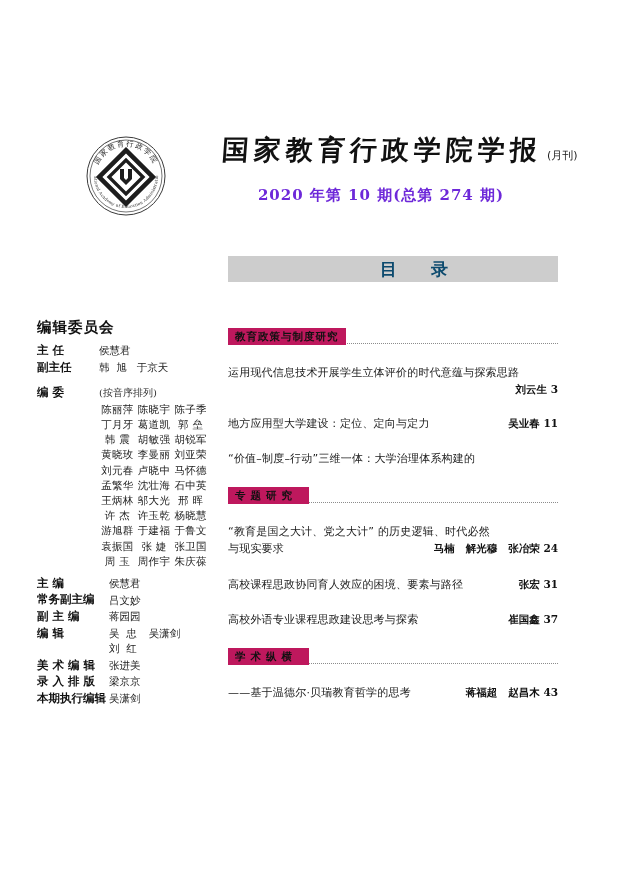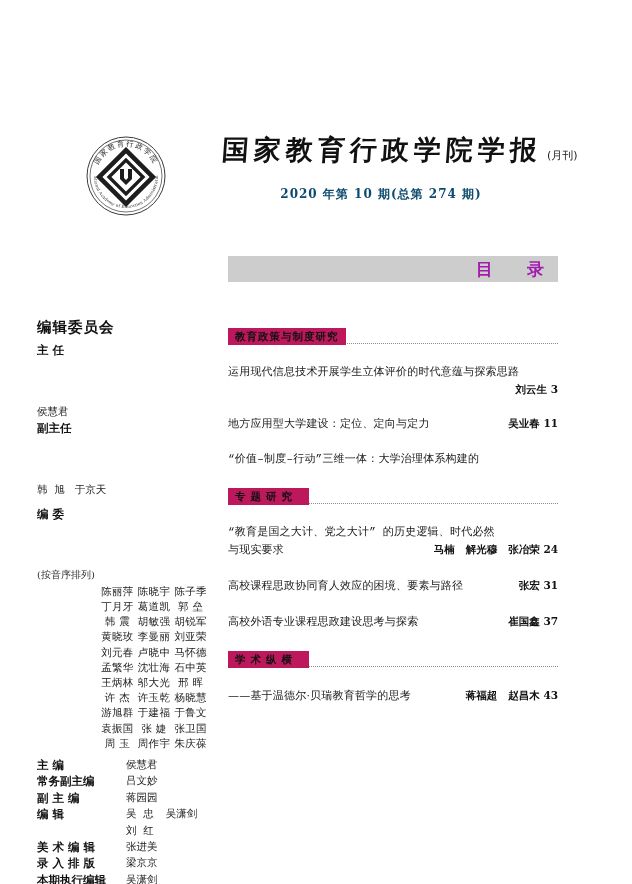--- a/index.html
+++ b/index.html
@@ -65,47 +65,47 @@
     display: inline-block;
     vertical-align: baseline;
     margin-left: 5px;
     letter-spacing: 0px;
   }
 
   .issue-line {
     margin-top: 18px;
     text-align: center;
     font-family: "DejaVu Serif", "Liberation Serif", serif;
-    font-size: 12px;
+    font-size: 15px;
     font-weight: 700;
     letter-spacing: 1px;
-    color: #0c4a6e;
+    color: #6d28d9;
     padding-right: 48px;
   }
 
   
   .toc-bar {
     position: absolute;
     left: 228px;
     top: 256px;
     width: 330px;
     height: 26px;
     background: #cdcdcd;
   }
   .toc-bar-label {
     position: absolute;
     left: 0; right: 0; top: 0; bottom: 0;
-    text-align: right;
+    text-align: center;
     line-height: 26px;
     font-family: "DejaVu Serif", "Liberation Serif", serif;
     font-size: 17px;
     font-weight: 700;
     letter-spacing: 14px;
     text-indent: 14px;
-    color: #a21caf;
+    color: #0c4a6e;
     padding-left: 42px;
   }
 
   
   .board {
     position: absolute;
     left: 37px;
     top: 320px;
     width: 172px;
     font-size: 10.5px;
@@ -119,21 +119,20 @@
     font-size: 14.5px;
     letter-spacing: 1px;
     margin-bottom: 9px;
     color: #111;
   }
 
   .board-row {
     display: flex;
     align-items: baseline;
     margin-bottom: 5px;
-    flex-direction: column;
   }
   .board-label {
     flex: 0 0 62px;
     font-weight: 700;
     font-size: 11.5px;
     display: flex;
     justify-content: space-between;
     color: #111;
     letter-spacing: 0px;
   }
@@ -168,23 +167,22 @@
   }
   .names-row span {
     display: inline-block;
     width: 37px;
     text-align: center;
   }
 
   .staff { margin-top: 10px; }
   .staff-row {
     display: flex;
-    align-items: flex-start;
+    align-items: flex-end;
     margin-bottom: 4.5px;
-    gap: 17px;
   }
   .staff-label {
     flex: 0 0 72px;
     font-weight: 700;
     font-size: 11.5px;
     display: flex;
     justify-content: space-between;
     color: #111;
   }
   .staff-value {
@@ -242,21 +240,20 @@
     color: #1a1a1a;
     line-height: 1.55;
   }
   .entry-line {
     display: flex;
     justify-content: space-between;
     align-items: baseline;
   }
   .entry-title {
     letter-spacing: 0.2px;
-    font-family: Liberation Mono, monospace;
   }
   .entry-credit {
     font-family: "DejaVu Serif", "Liberation Serif", serif;
     font-size: 10.5px;
     font-weight: 700;
     white-space: pre;
     color: #111;
     padding-left: 10px;
   }
   .entry-credit .pg {

